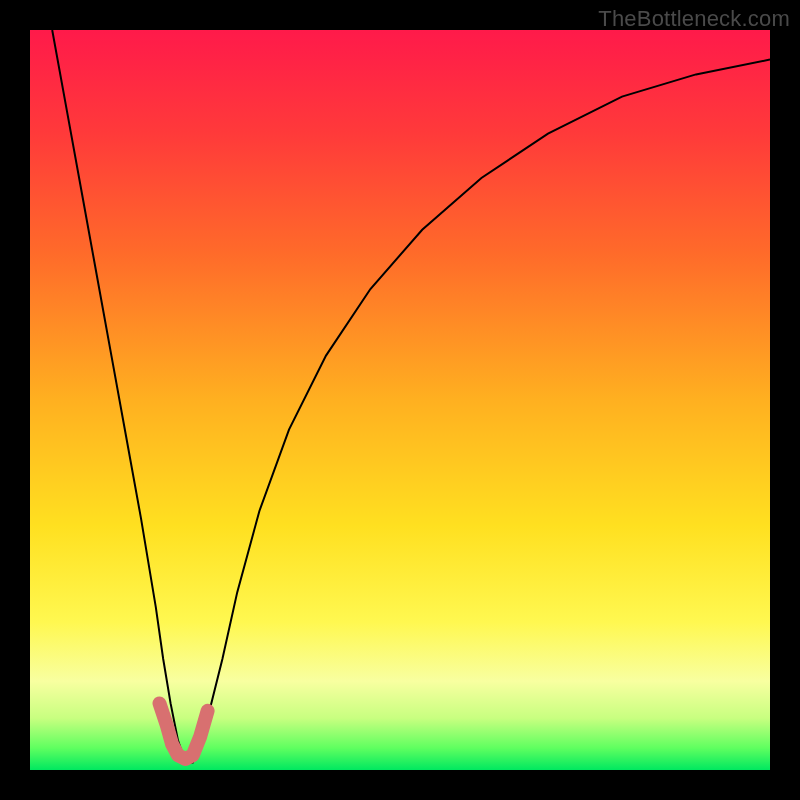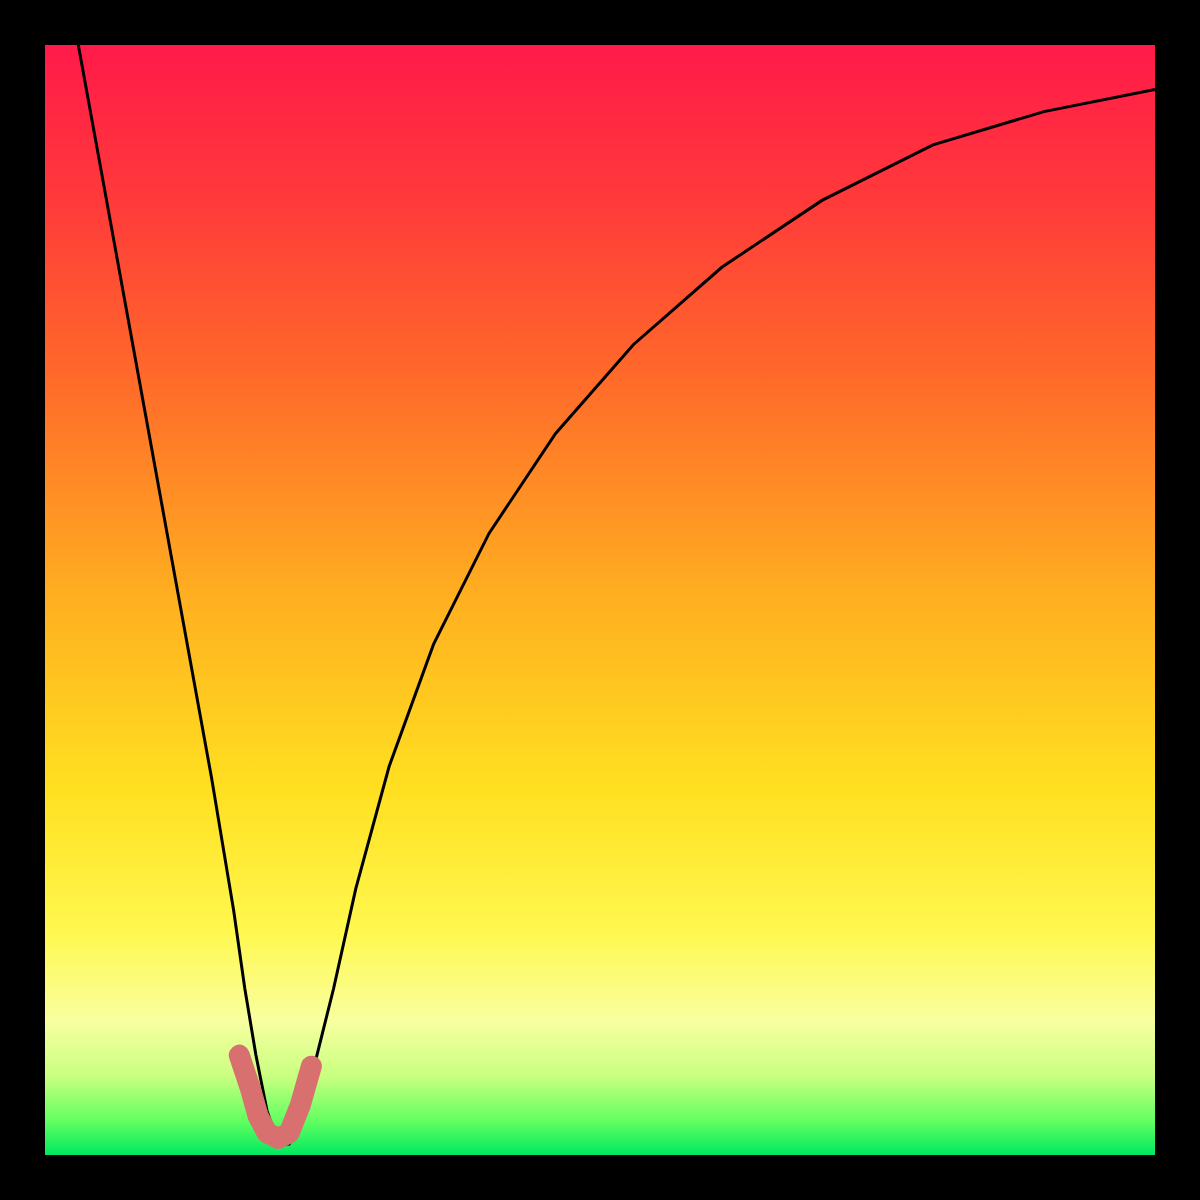--- a/index.html
+++ b/index.html
@@ -77,14 +77,15 @@
       <rect x="0" y="0" width="740" height="740" fill="url(#bg)"></rect>
     </svg>
 
     <svg class="curve-svg" viewBox="0 0 740 740" preserveAspectRatio="none">
       <path id="series-0" fill="none" stroke="#000000" stroke-width="2" d="M22.20 0.00 L37.00 81.40 L51.80 162.80 L66.60 244.20 L81.40 325.60 L96.20 407.00 L111.00 488.40 L125.80 577.20 L133.20 629.00 L140.60 673.40 L148.00 710.40 L155.40 732.60 L162.80 732.60 L170.20 717.80 L177.60 688.20 L192.40 629.00 L207.20 562.40 L229.40 481.00 L259.00 399.60 L296.00 325.60 L340.40 259.00 L392.20 199.80 L451.40 148.00 L518.00 103.60 L592.00 66.60 L666.00 44.40 L740.00 29.60"></path>
       <path id="series-1" fill="none" stroke="#d87070" stroke-width="14" stroke-linecap="round" stroke-linejoin="round" d="M129.50 673.40 L136.90 695.60 L142.08 714.10 L148.00 725.20 L155.40 728.90 L162.80 725.20 L170.20 706.70 L177.60 680.80"></path>
     </svg>
 
   </div>
 
+  <div class="watermark">TheBottleneck.com</div>
 
 </div>
 
 </body></html>

